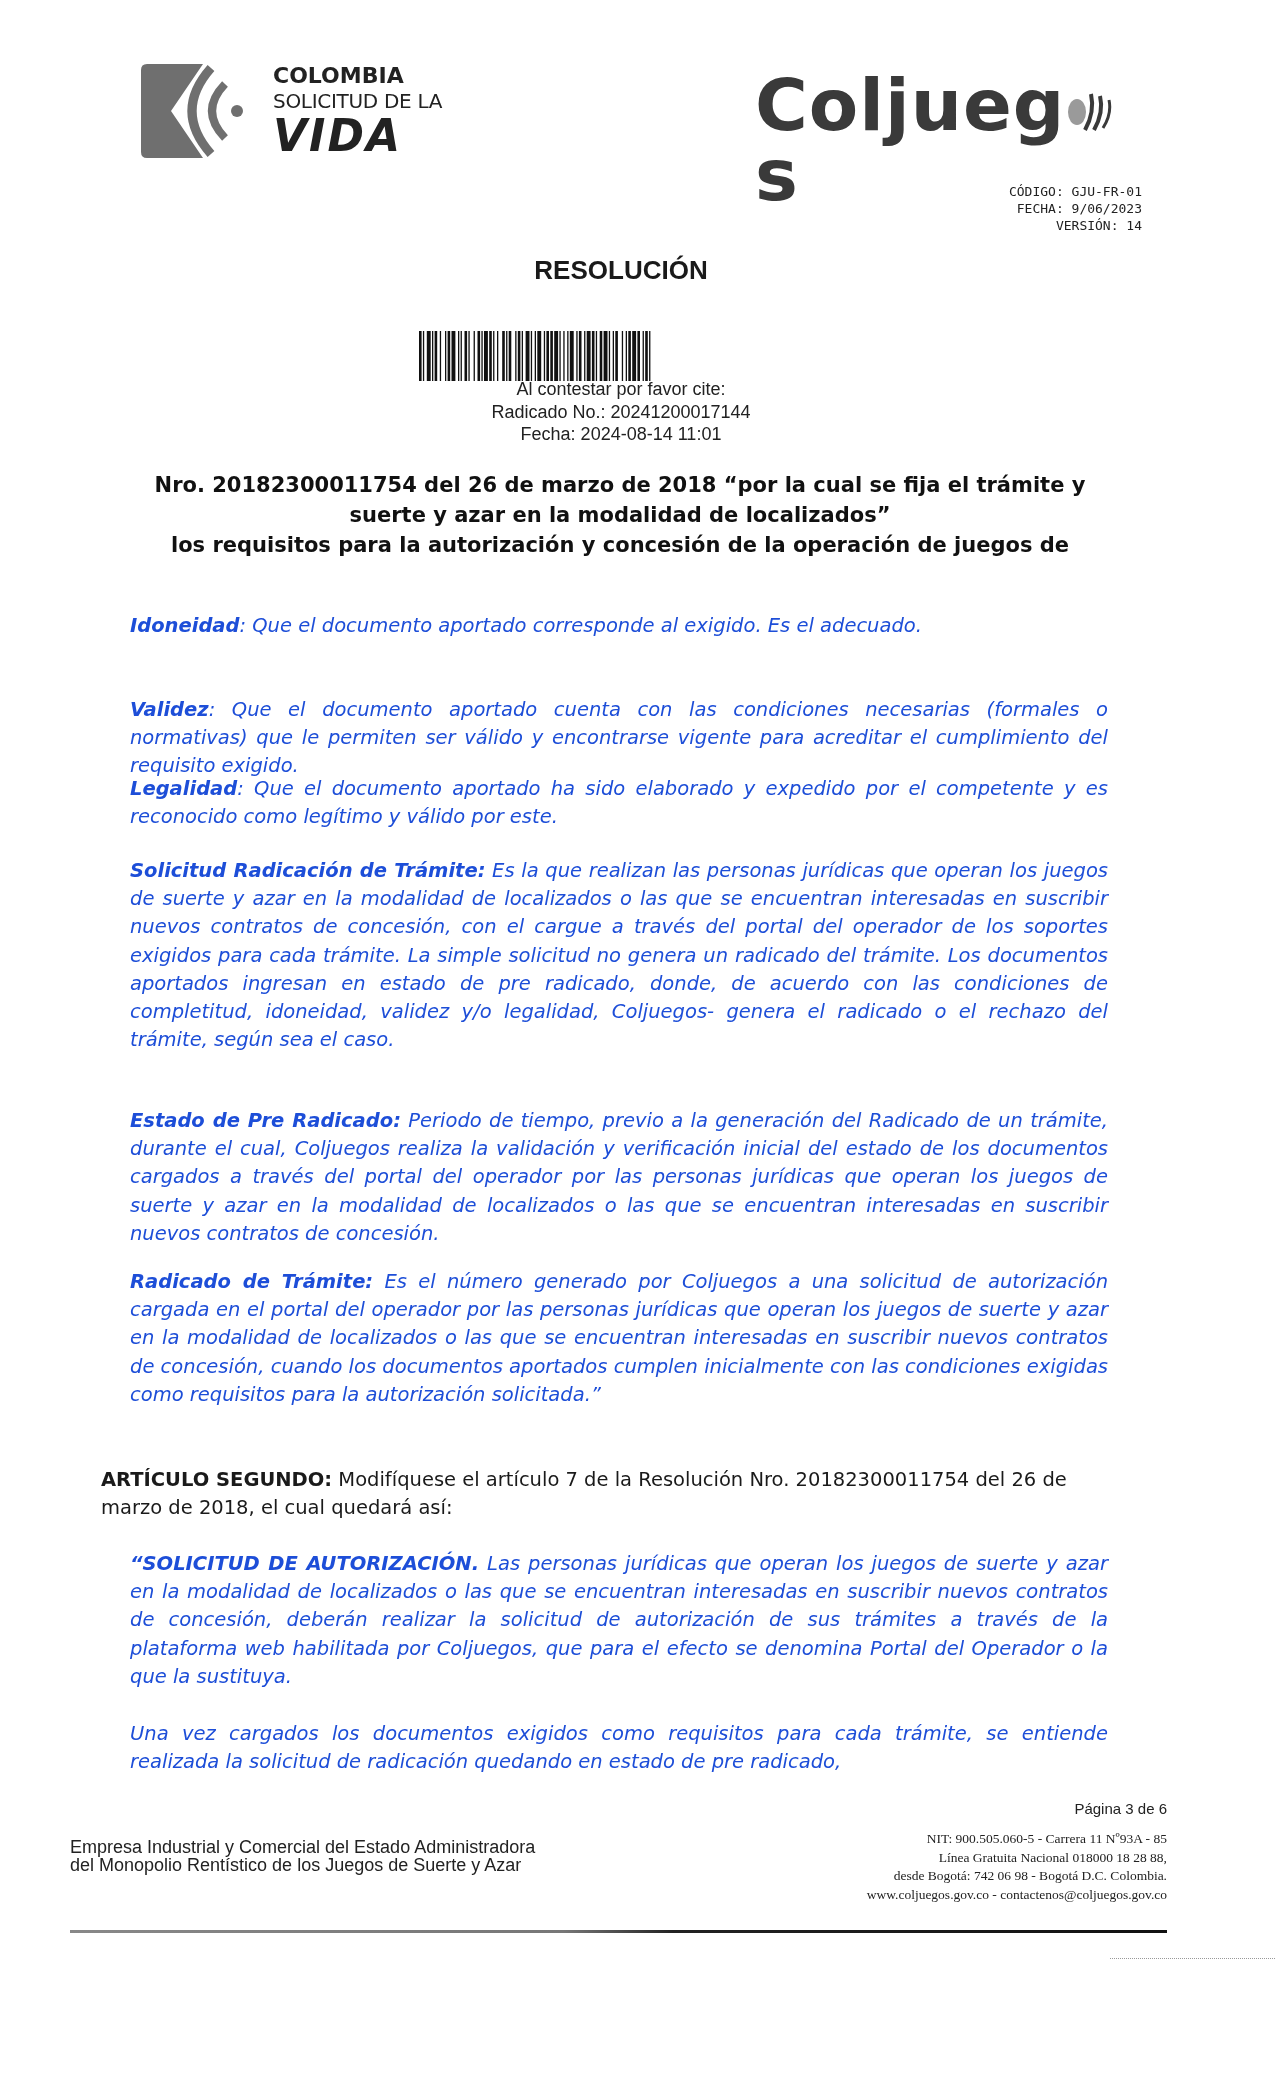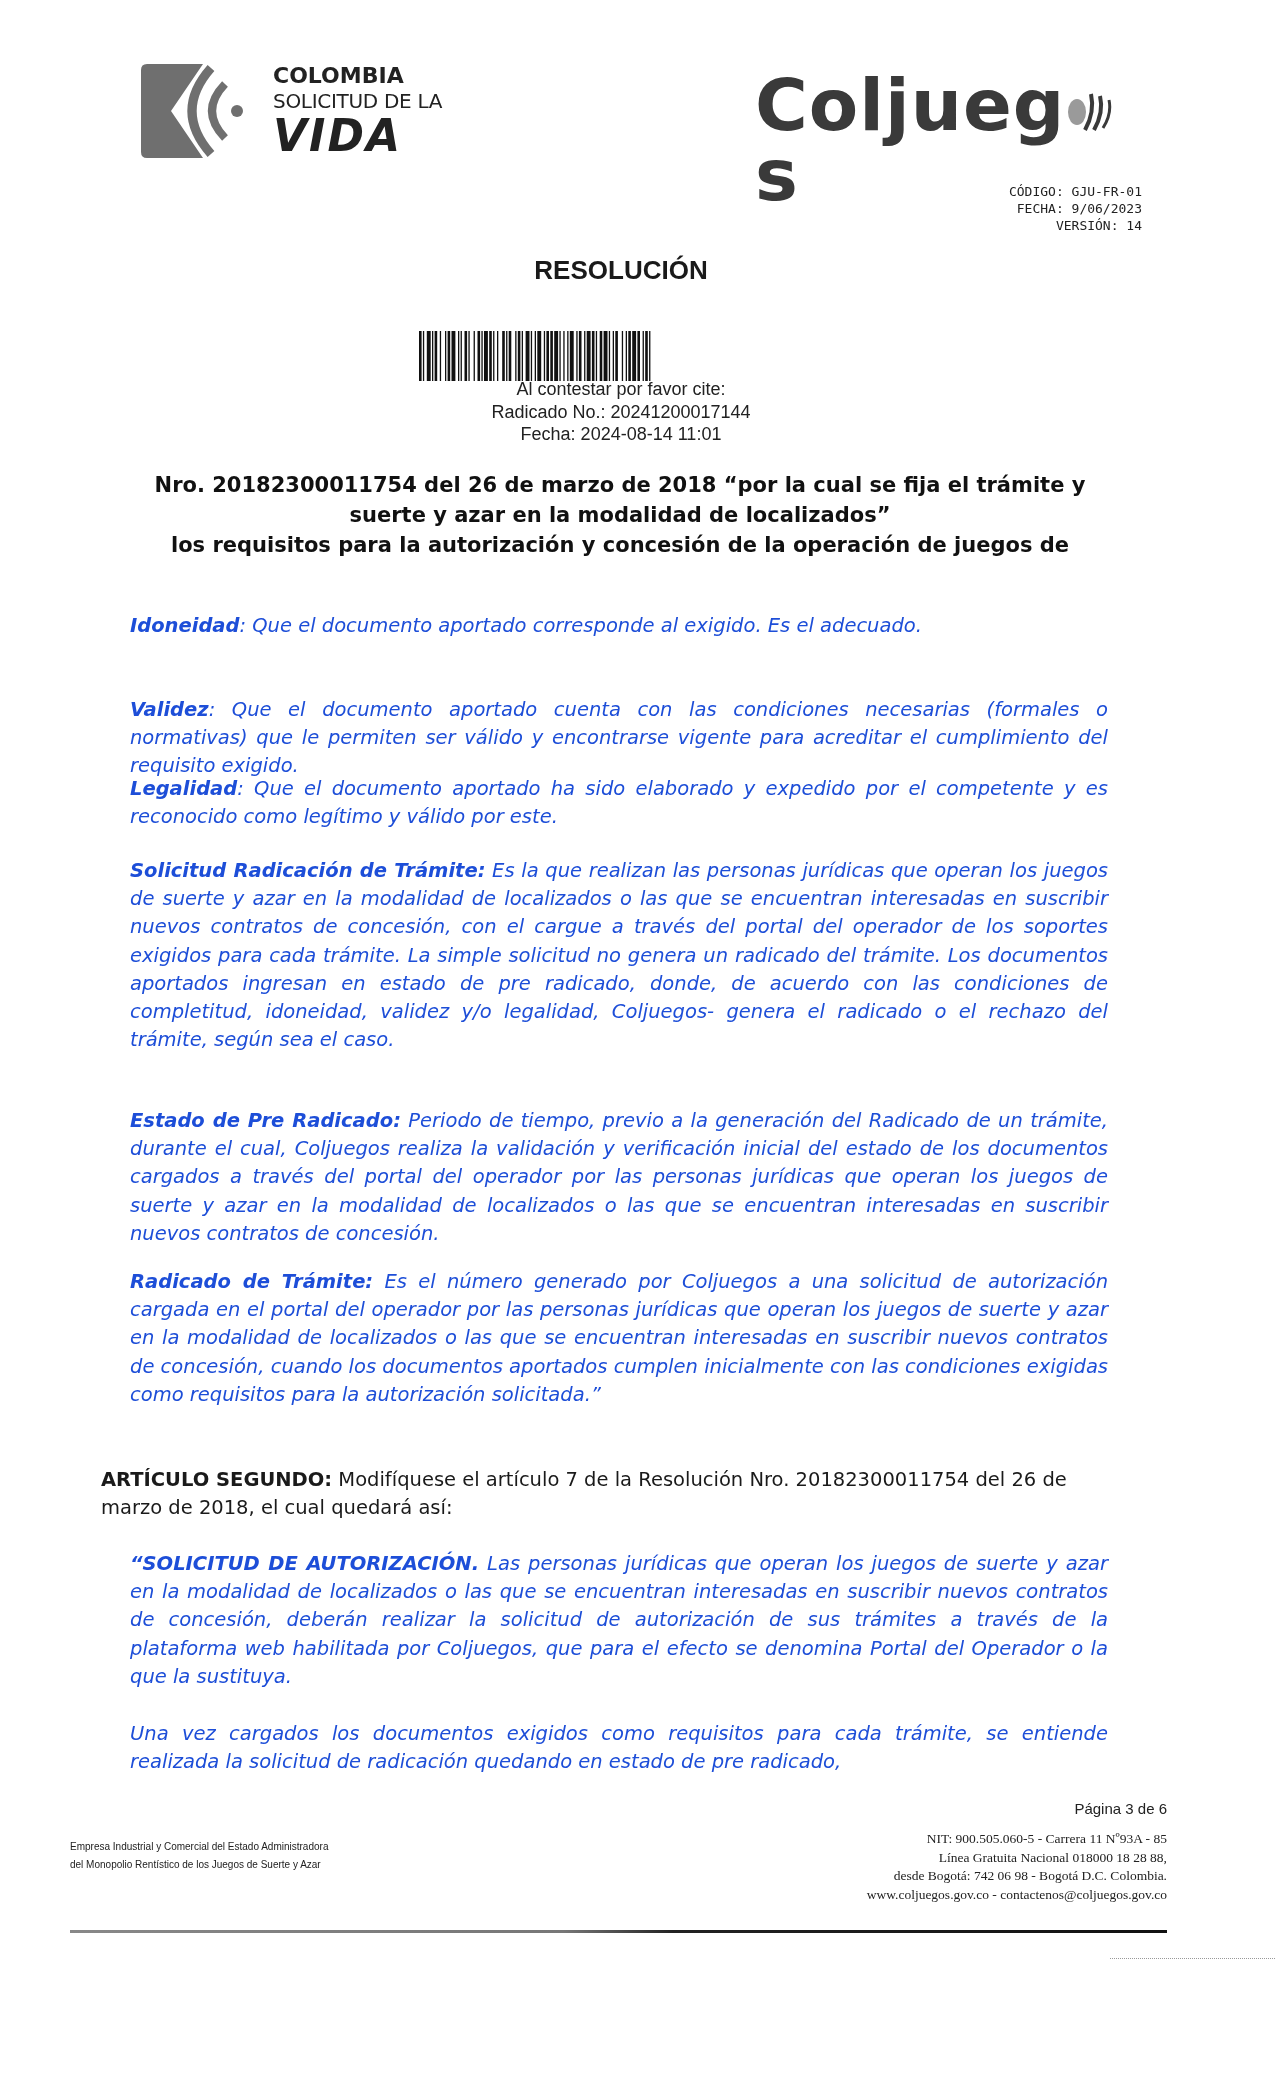--- a/index.html
+++ b/index.html
@@ -25,21 +25,21 @@
   #radicado { left: 0; width: 1242px; top: 378px; text-align: center; font-family: "Liberation Sans", sans-serif; font-size: 18px; line-height: 22.5px; color: #222; }
 
   #subject { left: 100px; width: 1040px; top: 470px; text-align: center; font-family: "DejaVu Sans", sans-serif; font-weight: bold; font-size: 21px; line-height: 30px; color: #111; }
 
   .para { position: absolute; left: 130px; width: 978px; font-family: "DejaVu Sans", sans-serif; font-style: italic; font-size: 19.5px; line-height: 28.2px; text-align: justify; color: #1d4ed8; }
   .para b { font-weight: bold; }
   .article { position: absolute; left: 101px; width: 1007px; font-family: "DejaVu Sans", sans-serif; font-size: 19.5px; line-height: 28.2px; color: #1a1a1a; }
   .article b { font-weight: bold; }
 
   #page-number { right: 108px; top: 1800px; font-family: "Liberation Sans", sans-serif; font-size: 15px; color: #222; }
-  #footer-left { left: 70px; top: 1838px; font-family: "Liberation Sans", sans-serif; font-size: 10px; line-height: 18px; color: #222; }
+  #footer-left { left: 70px; top: 1838px; font-family: "Liberation Sans", sans-serif; font-size: 18px; line-height: 18px; color: #222; }
   #footer-right { right: 108px; top: 1830px; text-align: right; font-family: Liberation Serif, serif; font-size: 13.5px; line-height: 18.5px; color: #222; }
   #footer-rule { left: 70px; top: 1930px; width: 1097px; height: 3px; background: linear-gradient(90deg, #888 0%, #777 45%, #222 55%, #111 100%); }
   #scan-mark { left: 1110px; top: 1958px; width: 165px; height: 1px; border-top: 1px dotted #999; }
 </style>
 </head>
 <body>
 
 <div id="logo-colombia" class="abs">
   <svg class="emblem" viewBox="0 0 104 94">
     <path d="M6 0 H62 L30 47 L62 94 H6 Q0 94 0 88 V6 Q0 0 6 0 Z" fill="#6f6f6f"></path>

